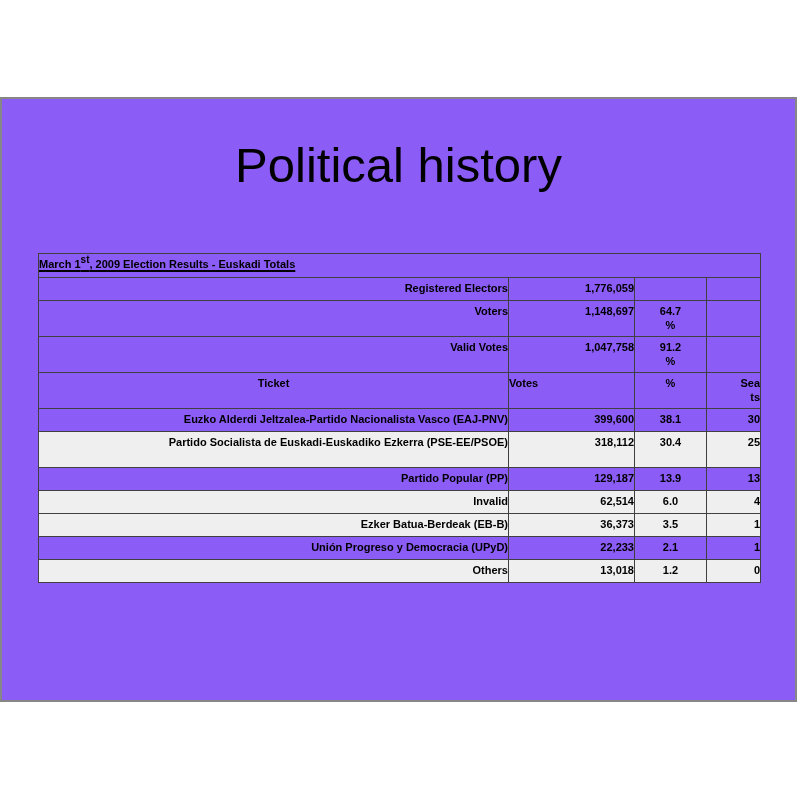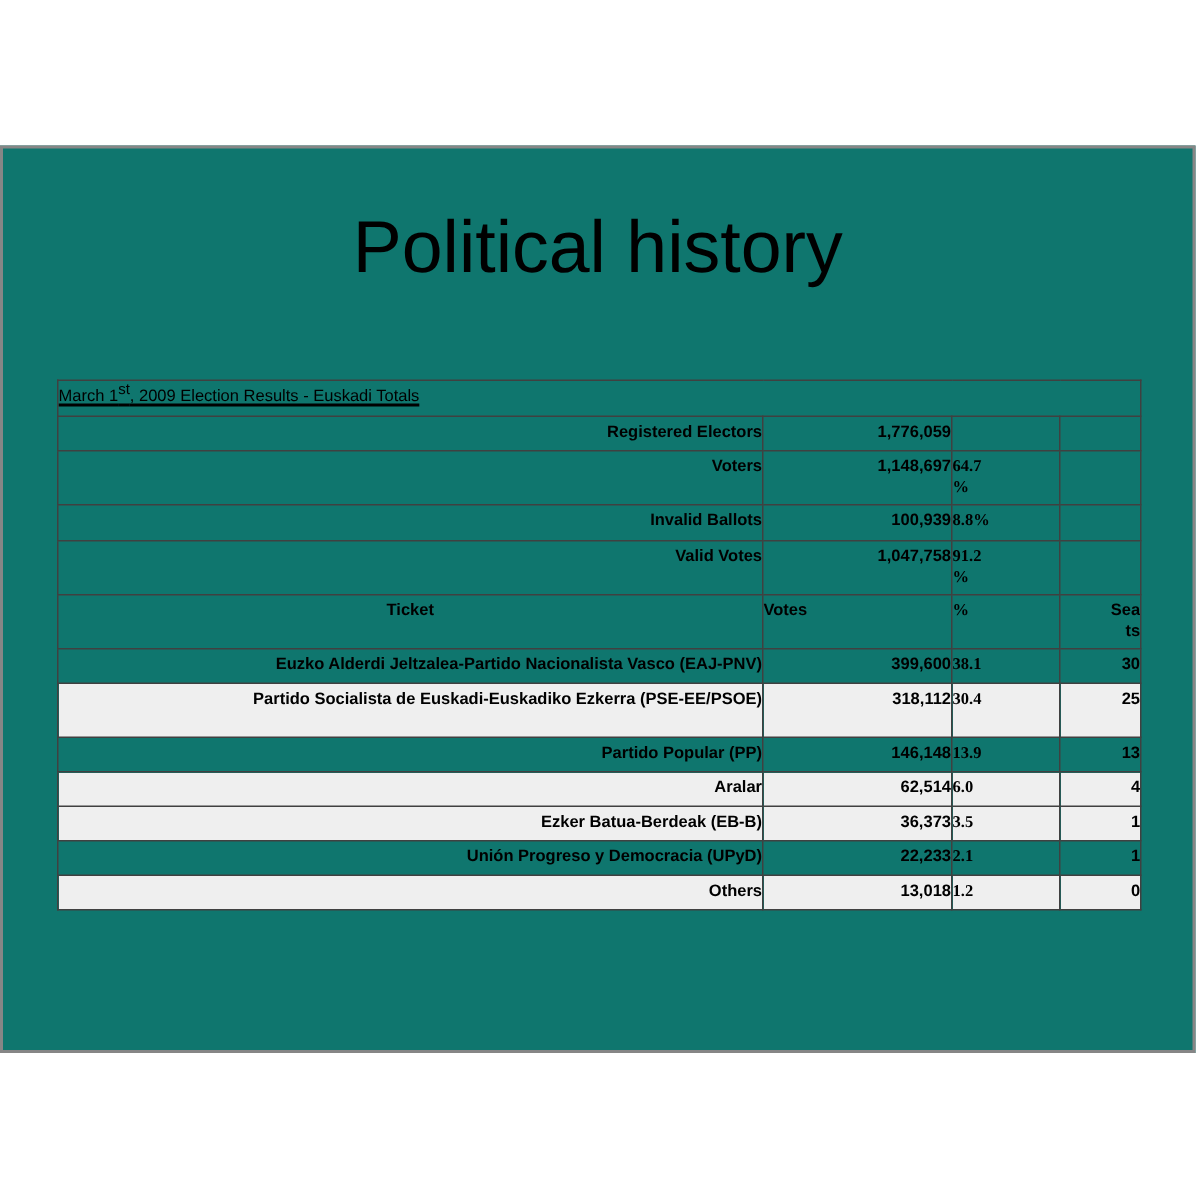--- a/index.html
+++ b/index.html
@@ -14,21 +14,21 @@
     font-family: "Liberation Sans", "DejaVu Sans", sans-serif;
     color: #000;
     overflow: hidden;
   }
   .slide {
     position: absolute;
     left: 0px;
     top: 97px;
     width: 797px;
     height: 605px;
-    background: #0f766e;
+    background: #8b5cf6;
     border: 2px solid #868686;
     box-sizing: border-box;
   }
   .page-title {
     position: absolute;
     top: 36px;
     left: 0;
     width: 100%;
     text-align: center;
     font-size: 49px;
@@ -58,42 +58,41 @@
   tr.h23 { height: 23px; }
   tr.h36 { height: 36px; }
   tr.shaded td { background: #efefef; }
   .c-march {
     font-size: 15px;
     padding-left: 32px;
     padding-top: 2px;
     line-height: 19px;
   }
   .march-underline {
-    font-weight: normal;
+    font-weight: bold;
     text-decoration: underline;
     text-decoration-thickness: 2px;
     text-underline-offset: 2px;
   }
   .march-underline sup {
     font-size: 10px;
     line-height: 0;
   }
   .c-label {
     text-align: right;
     padding-left: 34px;
   }
   .c-num {
     text-align: right;
     padding-right: 5px;
   }
   .c-pct {
-    text-align: left;
+    text-align: center;
     padding-right: 8px;
     white-space: pre-line;
-    font-family: Liberation Serif, serif;
   }
   .c-seats {
     text-align: right;
     padding-right: 4px;
   }
   .c-ticket-h {
     text-align: center;
     padding-left: 0;
   }
   .c-votes-h {
@@ -132,26 +131,20 @@
         <td class="c-pct"></td>
         <td class="c-seats"></td>
       </tr>
       <tr class="h36">
         <td class="c-label">Voters</td>
         <td class="c-num">1,148,697</td>
         <td class="c-pct">64.7
 %</td>
         <td class="c-seats"></td>
       </tr>
-      <tr class="h24">
-        <td class="c-label">Invalid Ballots</td>
-        <td class="c-num">100,939</td>
-        <td class="c-pct">8.8%</td>
-        <td class="c-seats"></td>
-      </tr>
       <tr class="h36">
         <td class="c-label">Valid Votes</td>
         <td class="c-num">1,047,758</td>
         <td class="c-pct">91.2
 %</td>
         <td class="c-seats"></td>
       </tr>
 
       <tr class="h36">
         <td class="c-ticket-h">Ticket</td>
@@ -167,26 +160,26 @@
         <td class="c-seats">30</td>
       </tr>
       <tr class="h36 shaded">
         <td class="c-label">Partido Socialista de Euskadi-Euskadiko Ezkerra (PSE-EE/PSOE)</td>
         <td class="c-num">318,112</td>
         <td class="c-pct">30.4</td>
         <td class="c-seats">25</td>
       </tr>
       <tr class="h23">
         <td class="c-label">Partido Popular (PP)</td>
-        <td class="c-num">146,148</td>
+        <td class="c-num">129,187</td>
         <td class="c-pct">13.9</td>
         <td class="c-seats">13</td>
       </tr>
       <tr class="h23 shaded">
-        <td class="c-label">Aralar</td>
+        <td class="c-label">Invalid</td>
         <td class="c-num">62,514</td>
         <td class="c-pct">6.0</td>
         <td class="c-seats">4</td>
       </tr>
       <tr class="h23 shaded">
         <td class="c-label">Ezker Batua-Berdeak (EB-B)</td>
         <td class="c-num">36,373</td>
         <td class="c-pct">3.5</td>
         <td class="c-seats">1</td>
       </tr>

